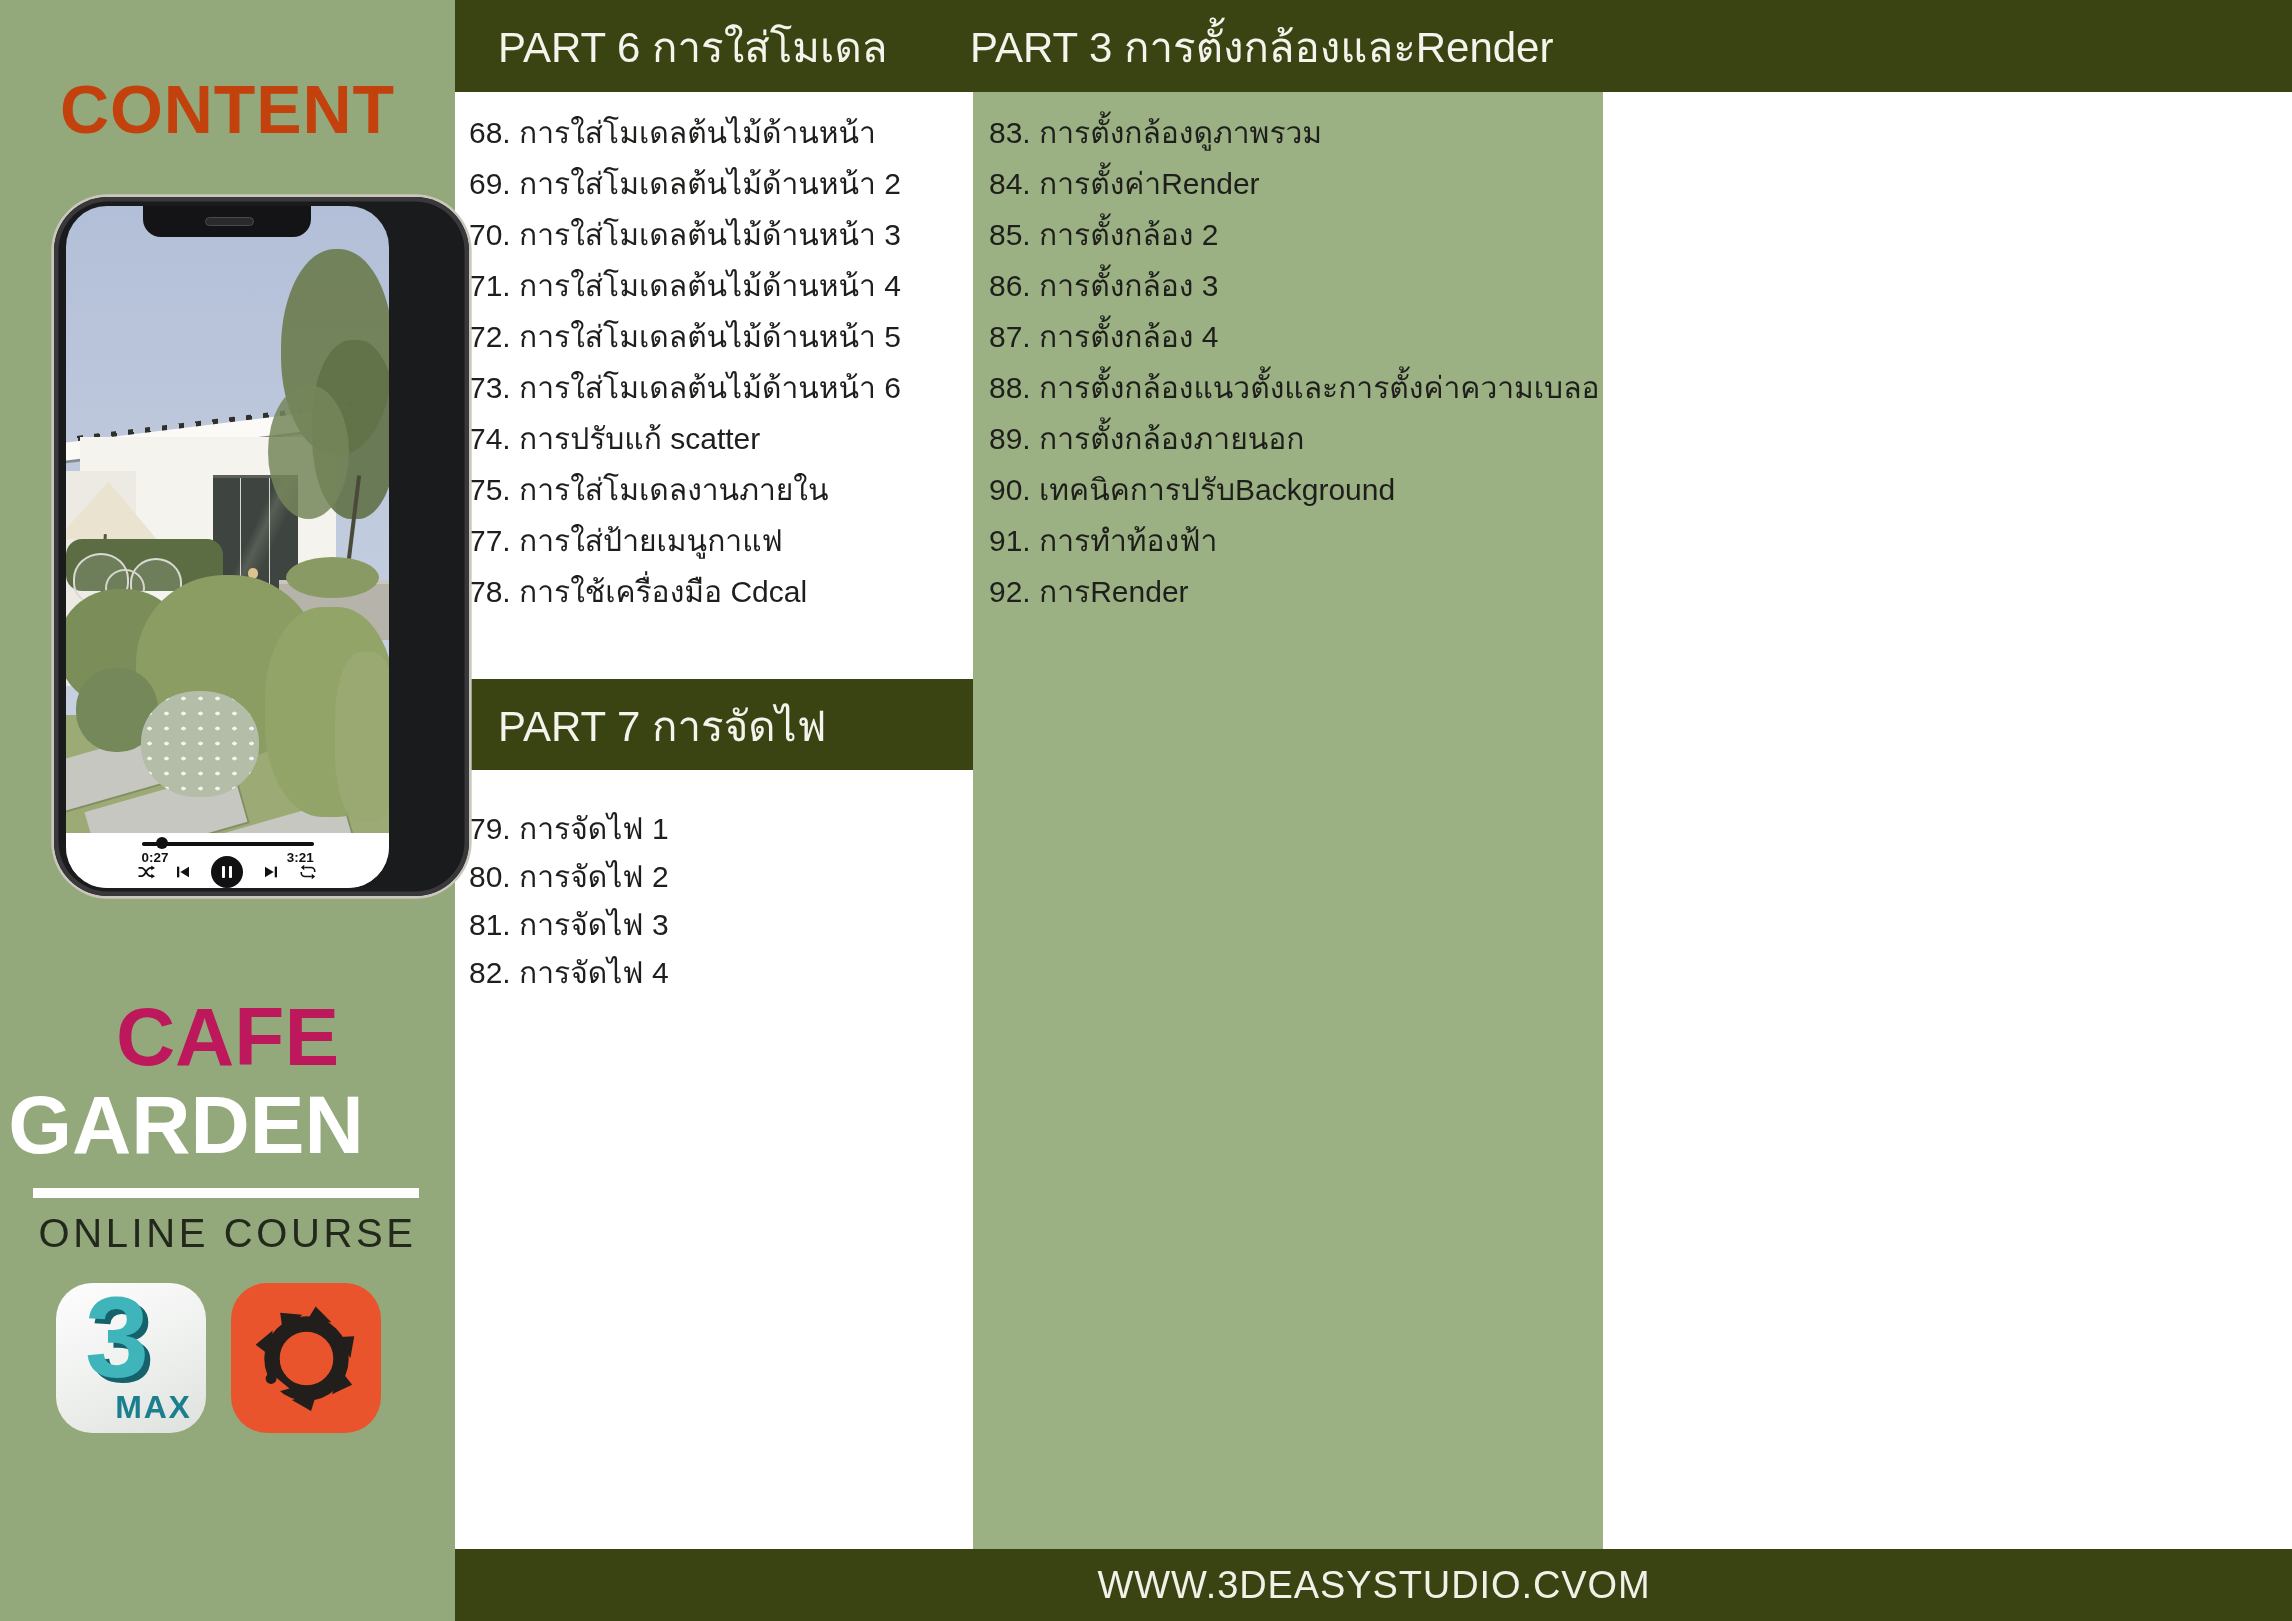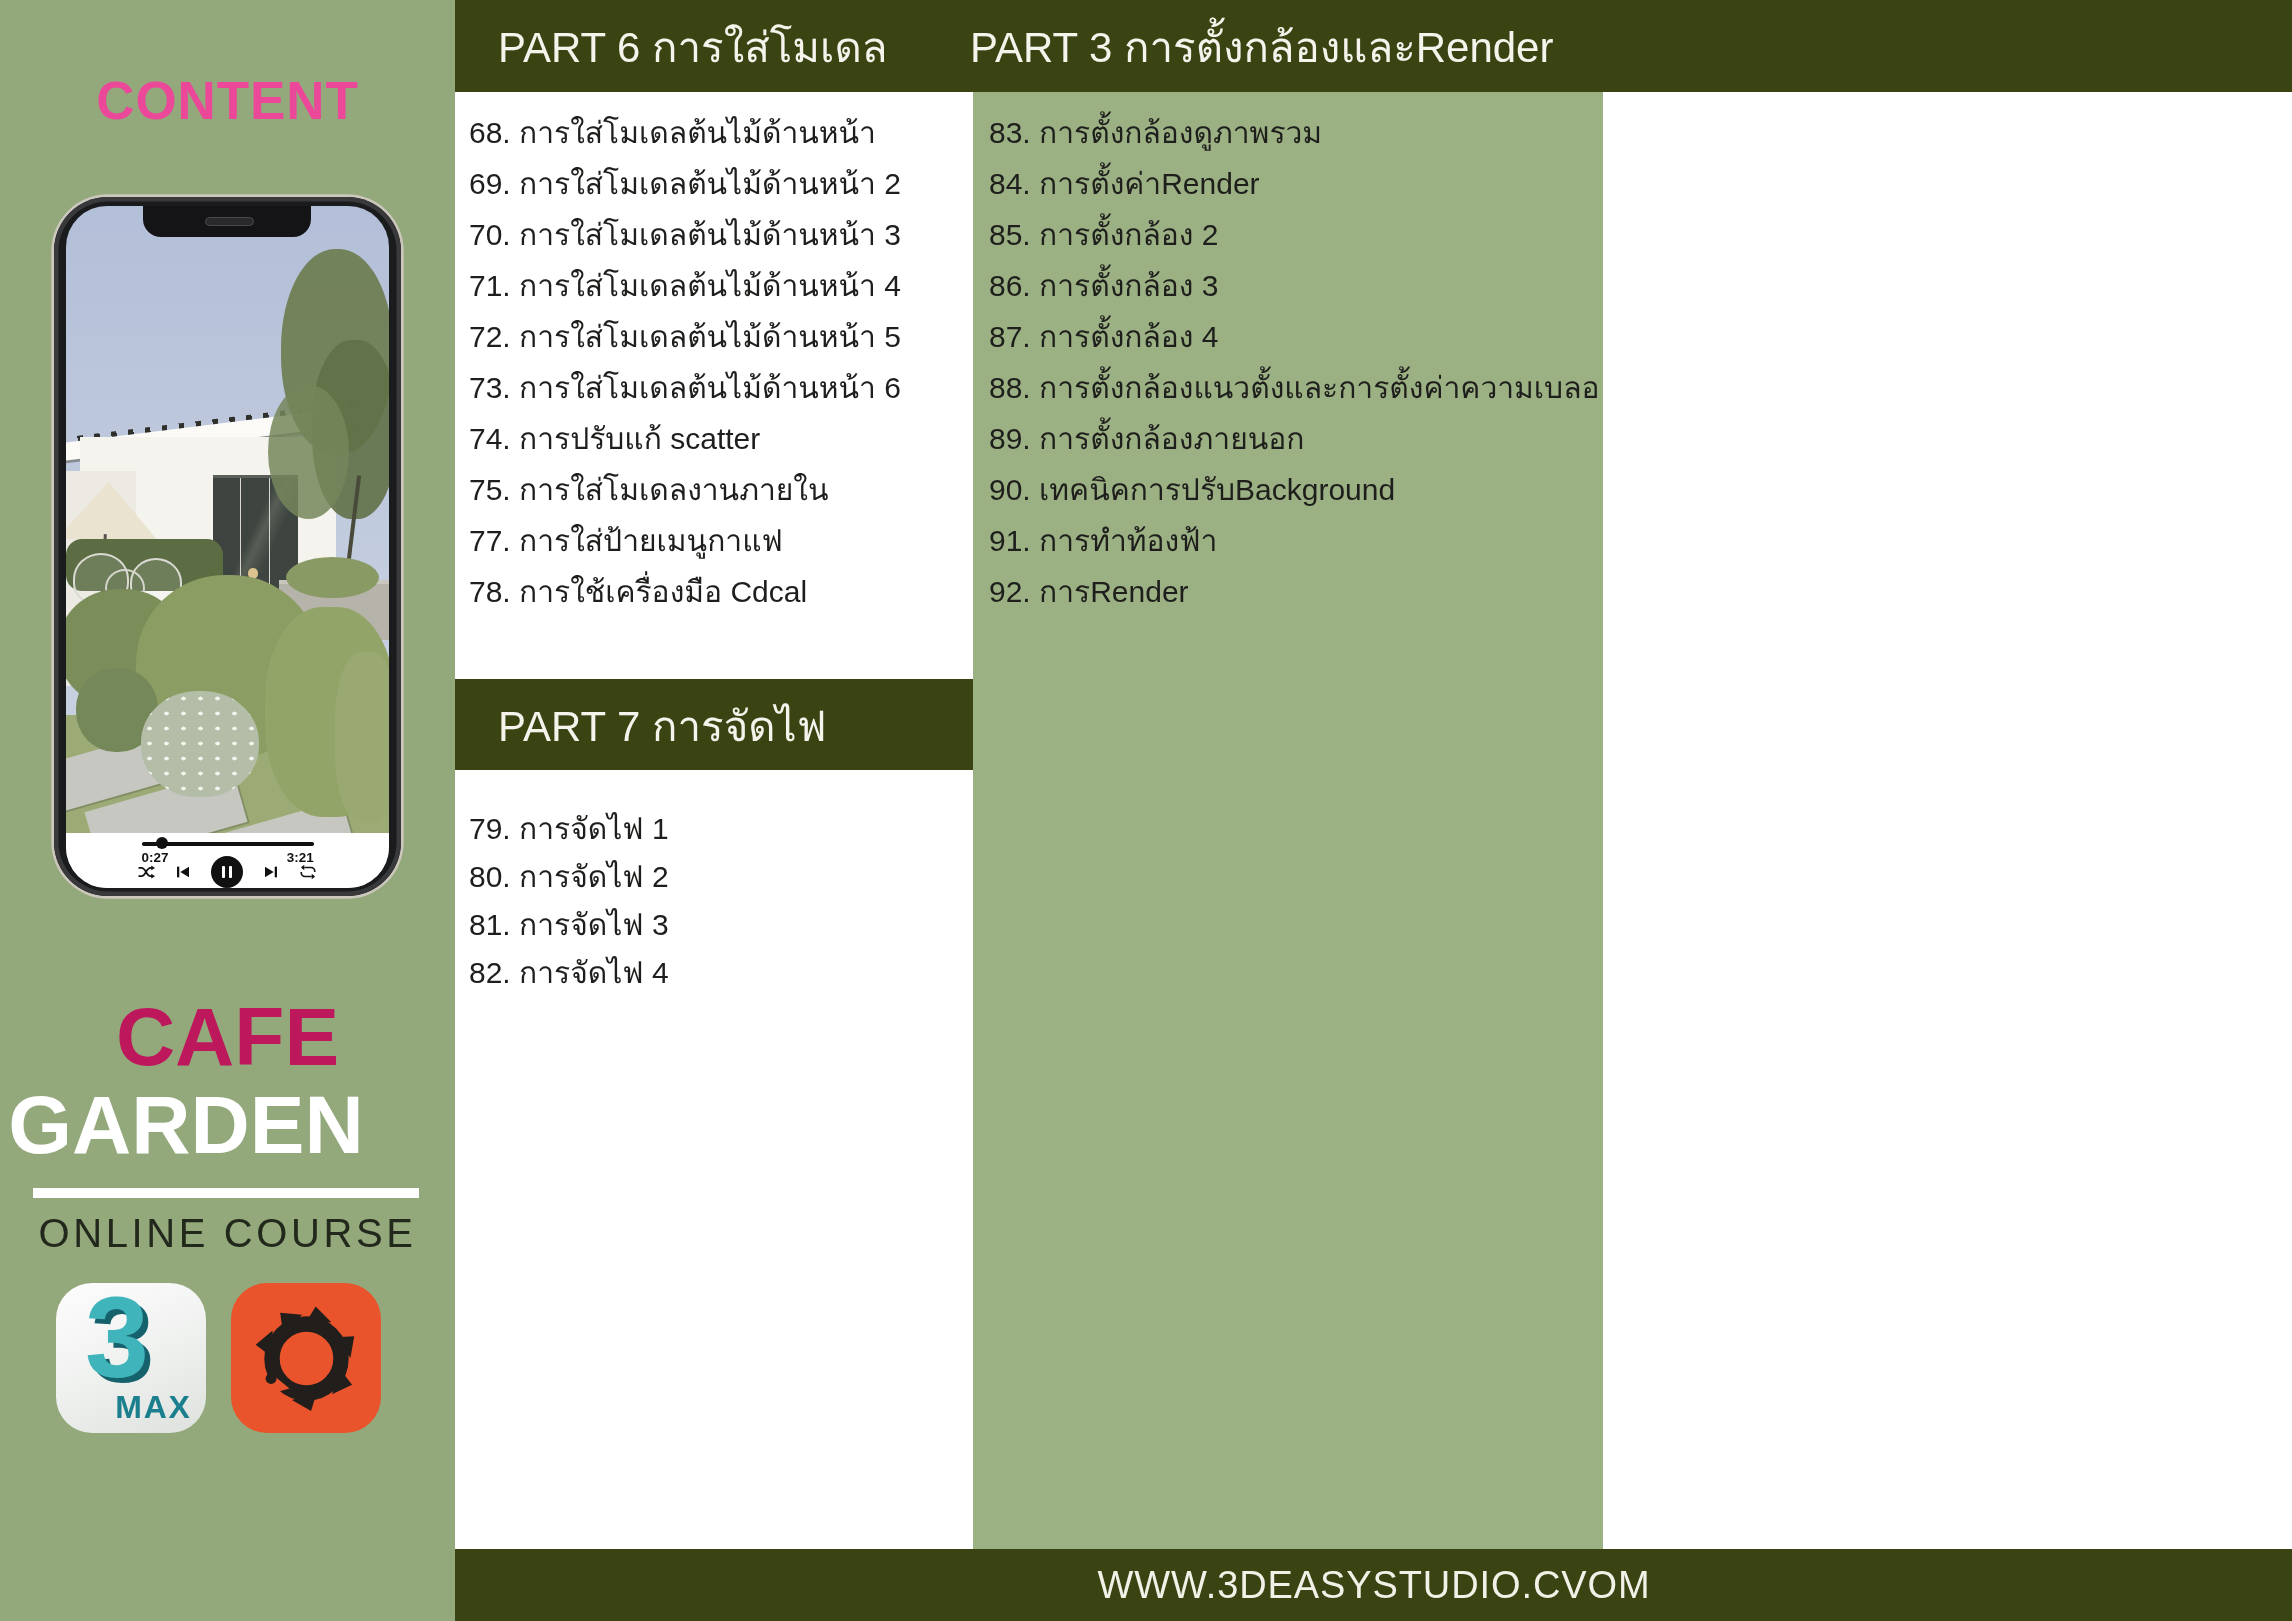--- a/index.html
+++ b/index.html
@@ -28,31 +28,31 @@
   ul.toc{list-style:none;margin:0;padding:0;position:absolute;}
   ul.toc li{display:block;font-size:30px;color:#1e1e1c;white-space:nowrap;}
   .list6{left:469px;top:107px;}
   .list6 li{height:51px;line-height:51px;}
   .list8{left:989px;top:107px;}
   .list8 li{height:51px;line-height:51px;}
   .list7{left:469px;top:805px;}
   .list7 li{height:48px;line-height:48px;}
 
   
-  .content-title{left:0;top:70px;width:455px;text-align:center;font-size:53px;font-weight:bold;color:#ec4899;letter-spacing:0.9px;}
+  .content-title{left:0;top:70px;width:455px;text-align:center;font-size:68px;font-weight:bold;color:#c2410c;letter-spacing:0.9px;}
   .cafe-line1{left:0;top:992px;width:455px;text-align:center;font-size:82px;font-weight:bold;color:#be185d;line-height:90px;}
   .cafe-line2{left:0;top:1080px;width:372px;text-align:center;font-size:82px;font-weight:bold;color:#ffffff;line-height:90px;}
   .divider{left:33px;top:1188px;width:386px;height:9.9px;background:#ffffff;}
   .online-course{left:0;top:1211px;width:455px;text-align:center;font-size:40px;font-weight:300;color:#23281c;letter-spacing:3.6px;}
 
   
   .footer-text{left:455px;top:1549px;width:1838px;height:88px;line-height:73px;text-align:center;font-size:38px;color:#f2f1e8;letter-spacing:0.9px;}
 
   
-  .phone{left:54px;top:197px;width:347px;height:699px;background:#1a1b1d;border-radius:54px;
+  .phone{left:54px;top:197px;width:415px;height:699px;background:#1a1b1d;border-radius:54px;
          box-shadow:0 0 0 2.7px #ccc7bd, inset 0 0 0 4.5px #39393b;}
   .screen{position:absolute;left:11.6px;top:9px;width:323px;height:682px;border-radius:41px;overflow:hidden;
           background:linear-gradient(180deg,#b3bfd8 0%,#c3cddf 55%,#ccd4e2 100%);}
   .screen .abs{position:absolute;}
   .notch{left:77px;top:0;width:168px;height:31px;background:#141416;border-radius:0 0 18px 18px;}
   .speaker{left:62px;top:10.7px;width:47px;height:7.2px;background:#2a2a2c;border:0.9px solid #4a4a4c;border-radius:4.5px;}
 
   
   .roof{left:-21.5px;top:220px;width:312px;height:18px;background:#fbfaf6;transform:rotate(-7deg);box-shadow:0 2.7px 0 rgba(90,90,80,.55);}
   .roof:before{content:"";position:absolute;left:0;top:-5.4px;width:100%;height:5.4px;

